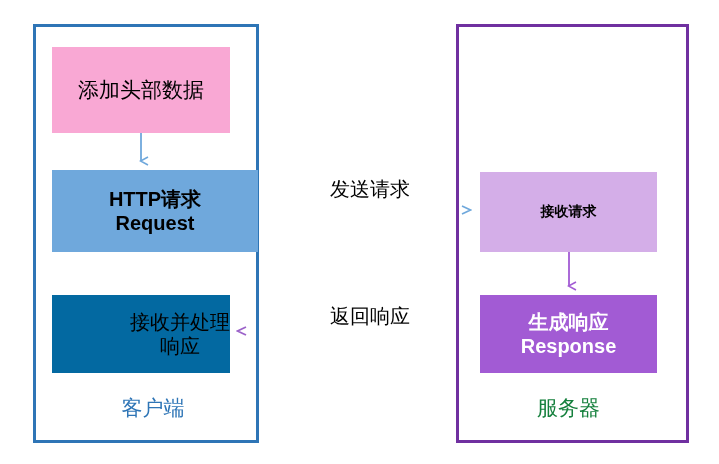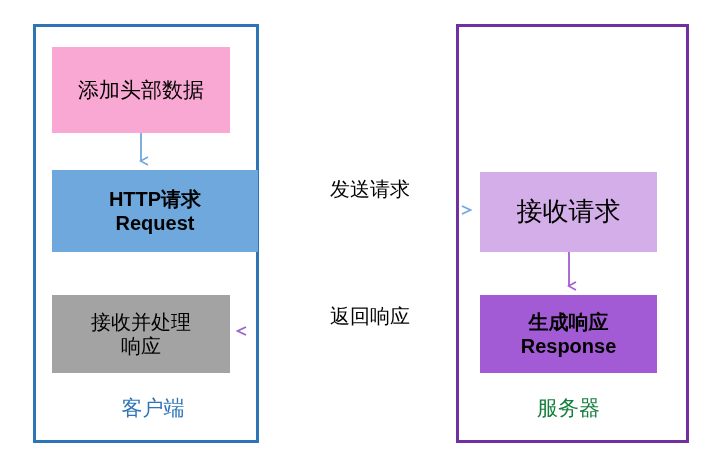--- a/index.html
+++ b/index.html
@@ -68,43 +68,44 @@
     background: #6FA8DC;
     color: #000000;
     font-size: 20px;
     font-weight: bold;
   }
   #node-process-response {
     left: 52px;
     top: 295px;
     width: 178px;
     height: 78px;
-    background: #a3a3a3;
+    background: #0369a1;
     color: #000000;
     font-size: 20px;
     font-weight: 400;
+    justify-content: flex-end;
   }
   
   #node-receive-request {
     left: 480px;
     top: 172px;
     width: 177px;
     height: 80px;
     background: #D4AEE8;
     color: #000000;
-    font-size: 26px;
-    font-weight: 400;
+    font-size: 14px;
+    font-weight: 700;
   }
   #node-generate-response {
     left: 480px;
     top: 295px;
     width: 177px;
     height: 78px;
     background: #A25BD4;
-    color: #000000;
+    color: #ffffff;
     font-size: 20px;
     font-weight: bold;
   }
   
   .panel-caption {
     position: absolute;
     text-align: center;
     font-size: 21px;
     font-weight: 400;
   }

